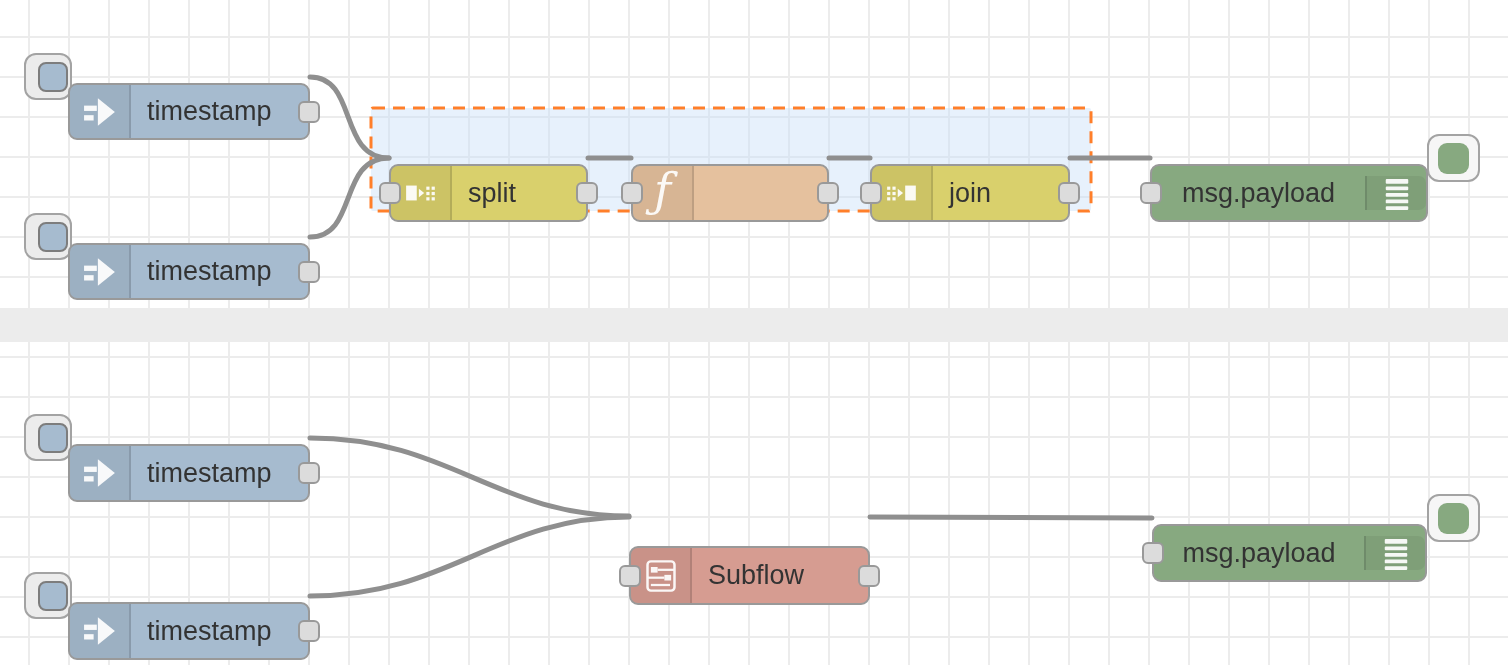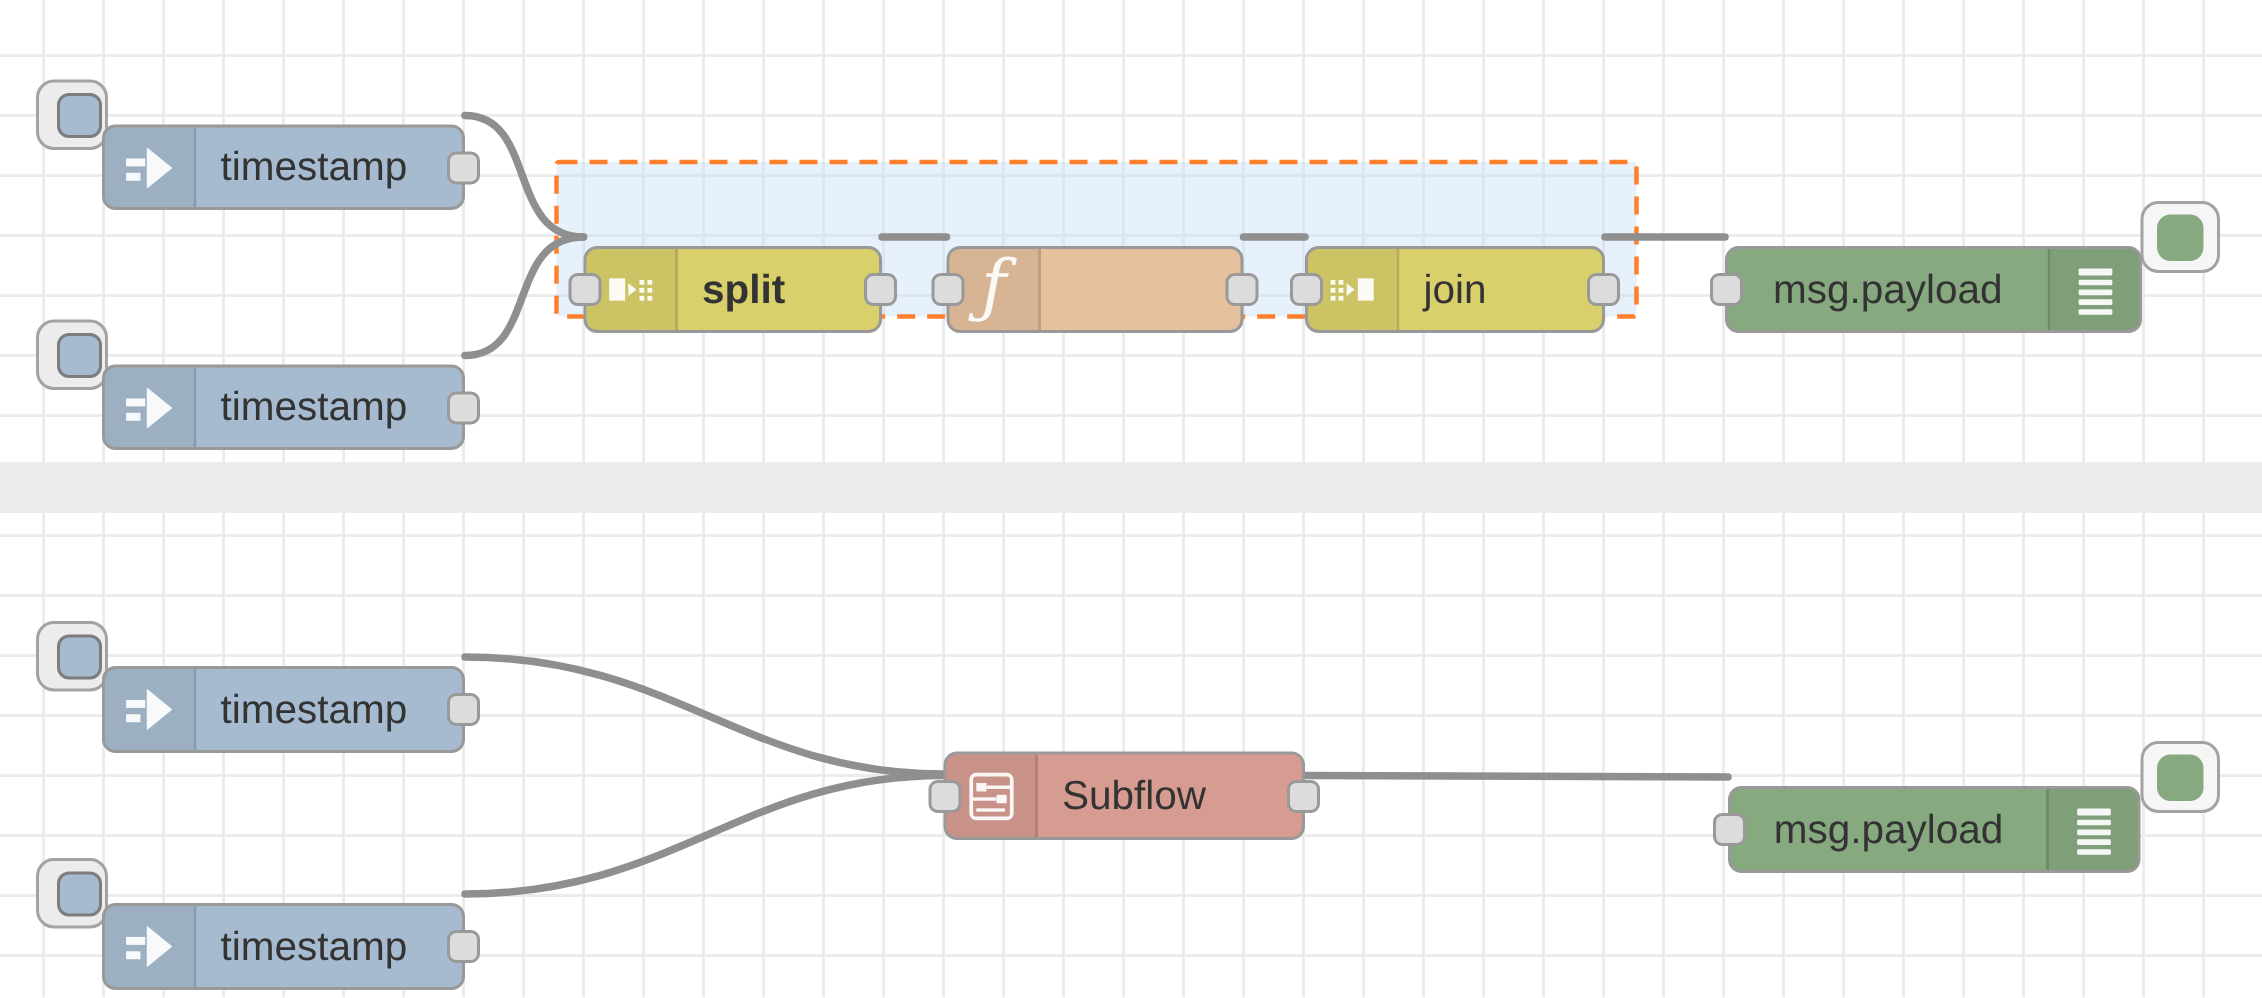--- a/index.html
+++ b/index.html
@@ -51,24 +51,24 @@
   }
   .node .label{
     flex:1;
     display:flex;align-items:center;
     padding-left:16px;
     white-space:nowrap;
     overflow:hidden;
   }
   .node .label.center{justify-content:center;padding-left:0;}
   .node-inject{background:#a6bbcf;}
-  .node-split{background:#d9d06c;font-weight:bold;}
+  .node-split{background:#d9d06c;}
   .node-function{background:#e5c19e;}
   .node-join{background:#d9d06c;}
-  .node-debug{background:#87a980;}
+  .node-debug{background:#87a980;align-items:center;}
   .node-subflow{background:#d69c91;}
   .port{
     position:absolute;
     width:18px;height:18px;
     background:#dcdcdc;
     border:2px solid #999;
     border-radius:6px;
     top:50%;transform:translateY(-50%);
   }
   .port.in{left:-12px;}
@@ -248,21 +248,21 @@
       <svg class="icon-svg" width="34" height="34" viewBox="0 0 32 32">
         <rect x="1" y="10" width="12" height="5" fill="#fff"></rect>
         <rect x="1" y="19" width="9" height="5" fill="#fff"></rect>
         <polygon points="14,3 30,16 14,29" fill="#fff"></polygon>
       </svg>
     </div>
     <span class="label">timestamp</span>
     <div class="port out"></div>
   </div>
 
-  <div class="node node-subflow" style="left:629px;top:466px;width:241px;height:59px;text-align:right;">
+  <div class="node node-subflow" style="left:629px;top:511px;width:241px;height:59px;text-align:right;">
     <div class="icon-region">
       <svg class="icon-svg" width="36" height="36" viewBox="0 0 32 32">
         <rect x="4" y="3" width="24" height="26" rx="3" fill="none" stroke="#fff" stroke-width="2.2"></rect>
         <rect x="7" y="8" width="6" height="5" fill="#fff"></rect>
         <line x1="13" y1="10.5" x2="28" y2="10.5" stroke="#fff" stroke-width="2"></line>
         <line x1="4" y1="17.5" x2="19" y2="17.5" stroke="#fff" stroke-width="2"></line>
         <rect x="19" y="15" width="6" height="5" fill="#fff"></rect>
         <line x1="7" y1="24" x2="24" y2="24" stroke="#fff" stroke-width="2"></line>
       </svg>
     </div>

